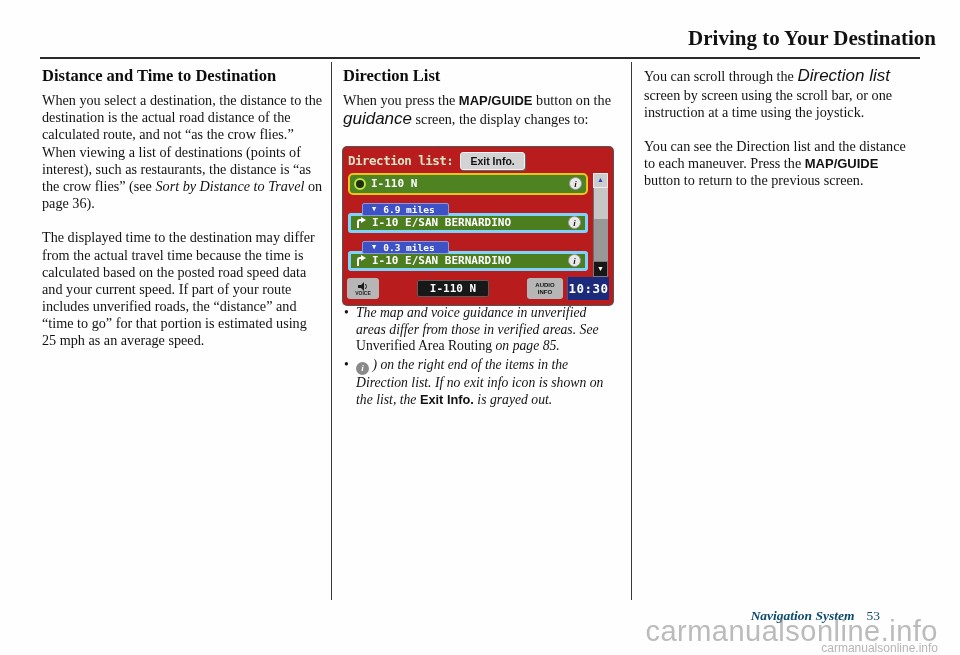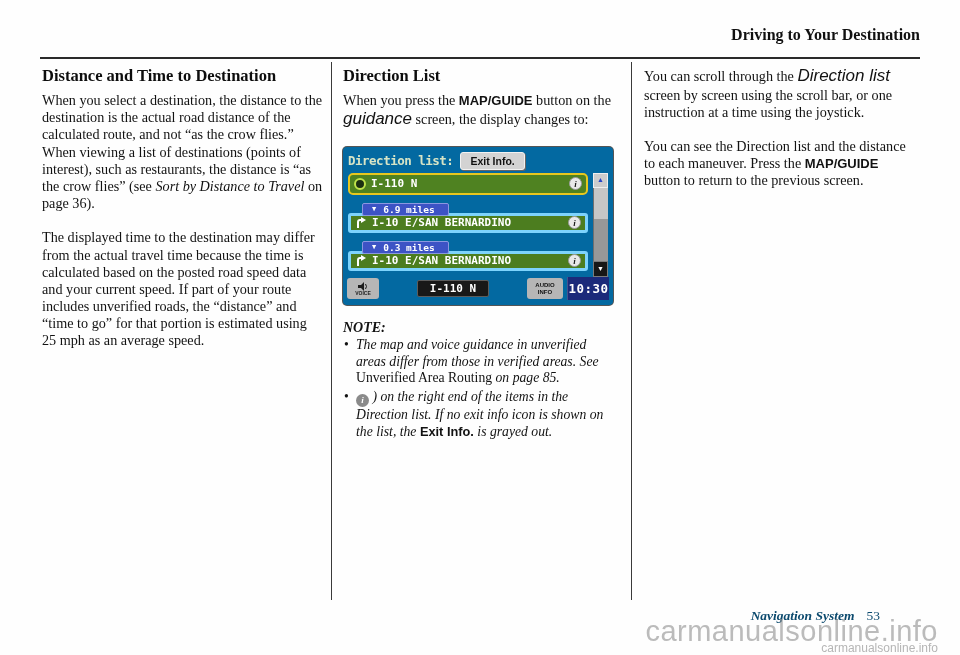--- a/index.html
+++ b/index.html
@@ -8,23 +8,23 @@
     background:#ffffff;
     font-family:"Liberation Serif", serif;
     color:#121212;
     position:relative;
     overflow:hidden;
   }
   .page { position:absolute; inset:0; background:#fefefe; }
 
   
   .header-title {
-    position:absolute; top:26px; right:40px;
+    position:absolute; top:26px; right:24px;
     font-family:"Liberation Serif", serif;
-    font-weight:bold; font-size:16px; color:#111;
+    font-weight:bold; font-size:21px; color:#111;
   }
   .header-rule { position:absolute; top:57px; left:40px; right:40px; border-top:2px solid #2a2a2a; }
 
   
   .vdiv { position:absolute; top:62px; height:538px; width:1px; background:#3a3a3a; }
   .vdiv1 { left:331px; } .vdiv2 { left:631px; }
   .col { position:absolute; top:66px; }
   .col1 { left:42px;  width:282px; }
   .col2 { left:343px; width:274px; }
   .col3 { left:644px; width:274px; }
@@ -35,21 +35,21 @@
     margin-bottom:6px; color:#0d0d0d;
   }
   p.body { font-size:14.2px; line-height:1.21; margin-bottom:17px; }
   .ital { font-style:italic; }
   .ui-bold { font-family:"Liberation Sans", sans-serif; font-weight:bold; font-size:13px; }
   .ui-reg  { font-family:"Liberation Sans", sans-serif; font-size:17px;font-style:italic; }
 
   
   .nav-screen {
     margin-top:6px; width:270px; height:158px;
-    background:#0369a1; border-radius:4px; padding:4px 5px;
+    background:#b91c1c; border-radius:4px; padding:4px 5px;
     position:relative; box-shadow:0 0 0 1px #555;
   }
   .nav-top { display:flex; align-items:center; height:20px; margin-bottom:2px; }
   .nav-title {
     font-family:"DejaVu Sans Mono", monospace; font-weight:bold; font-size:12.5px;
     color:#d6e4c6; letter-spacing:-0.5px; white-space:nowrap;
   }
   .exit-btn {
     margin-left:7px; background:#d3d3d3; color:#111;
     font-family:"Liberation Sans", sans-serif; font-weight:bold; font-size:10.5px;
@@ -250,21 +250,20 @@
         </span>
         <span class="road-pill">I-110 N</span>
         <span class="audio-btn">
           <span>AUDIO</span>
           <span>INFO</span>
         </span>
         <span class="time-box">10:30</span>
       </div>
     </div>
 
-    <p class="note-label">NOTE:</p>
     <ul class="notes">
       <li><span>The map and voice guidance in unverified areas differ from those in verified areas. See </span><span class="upright">Unverified Area Routing</span><span> on page 85.</span></li>
       <li><span class="inline-info">
             <span>i</span>
           </span><span> ) on the right end of the items in the Direction list. If no exit info icon is shown on the list, the </span><span class="note-ui-bold">Exit Info.</span><span> is grayed out.</span></li>
     </ul>
   </section>
 
   <section class="col col3">
     <p class="body"><span>You can scroll through the </span><span class="ui-reg">Direction list</span><span> screen by screen using the scroll bar, or one instruction at a time using the joystick.</span></p>

